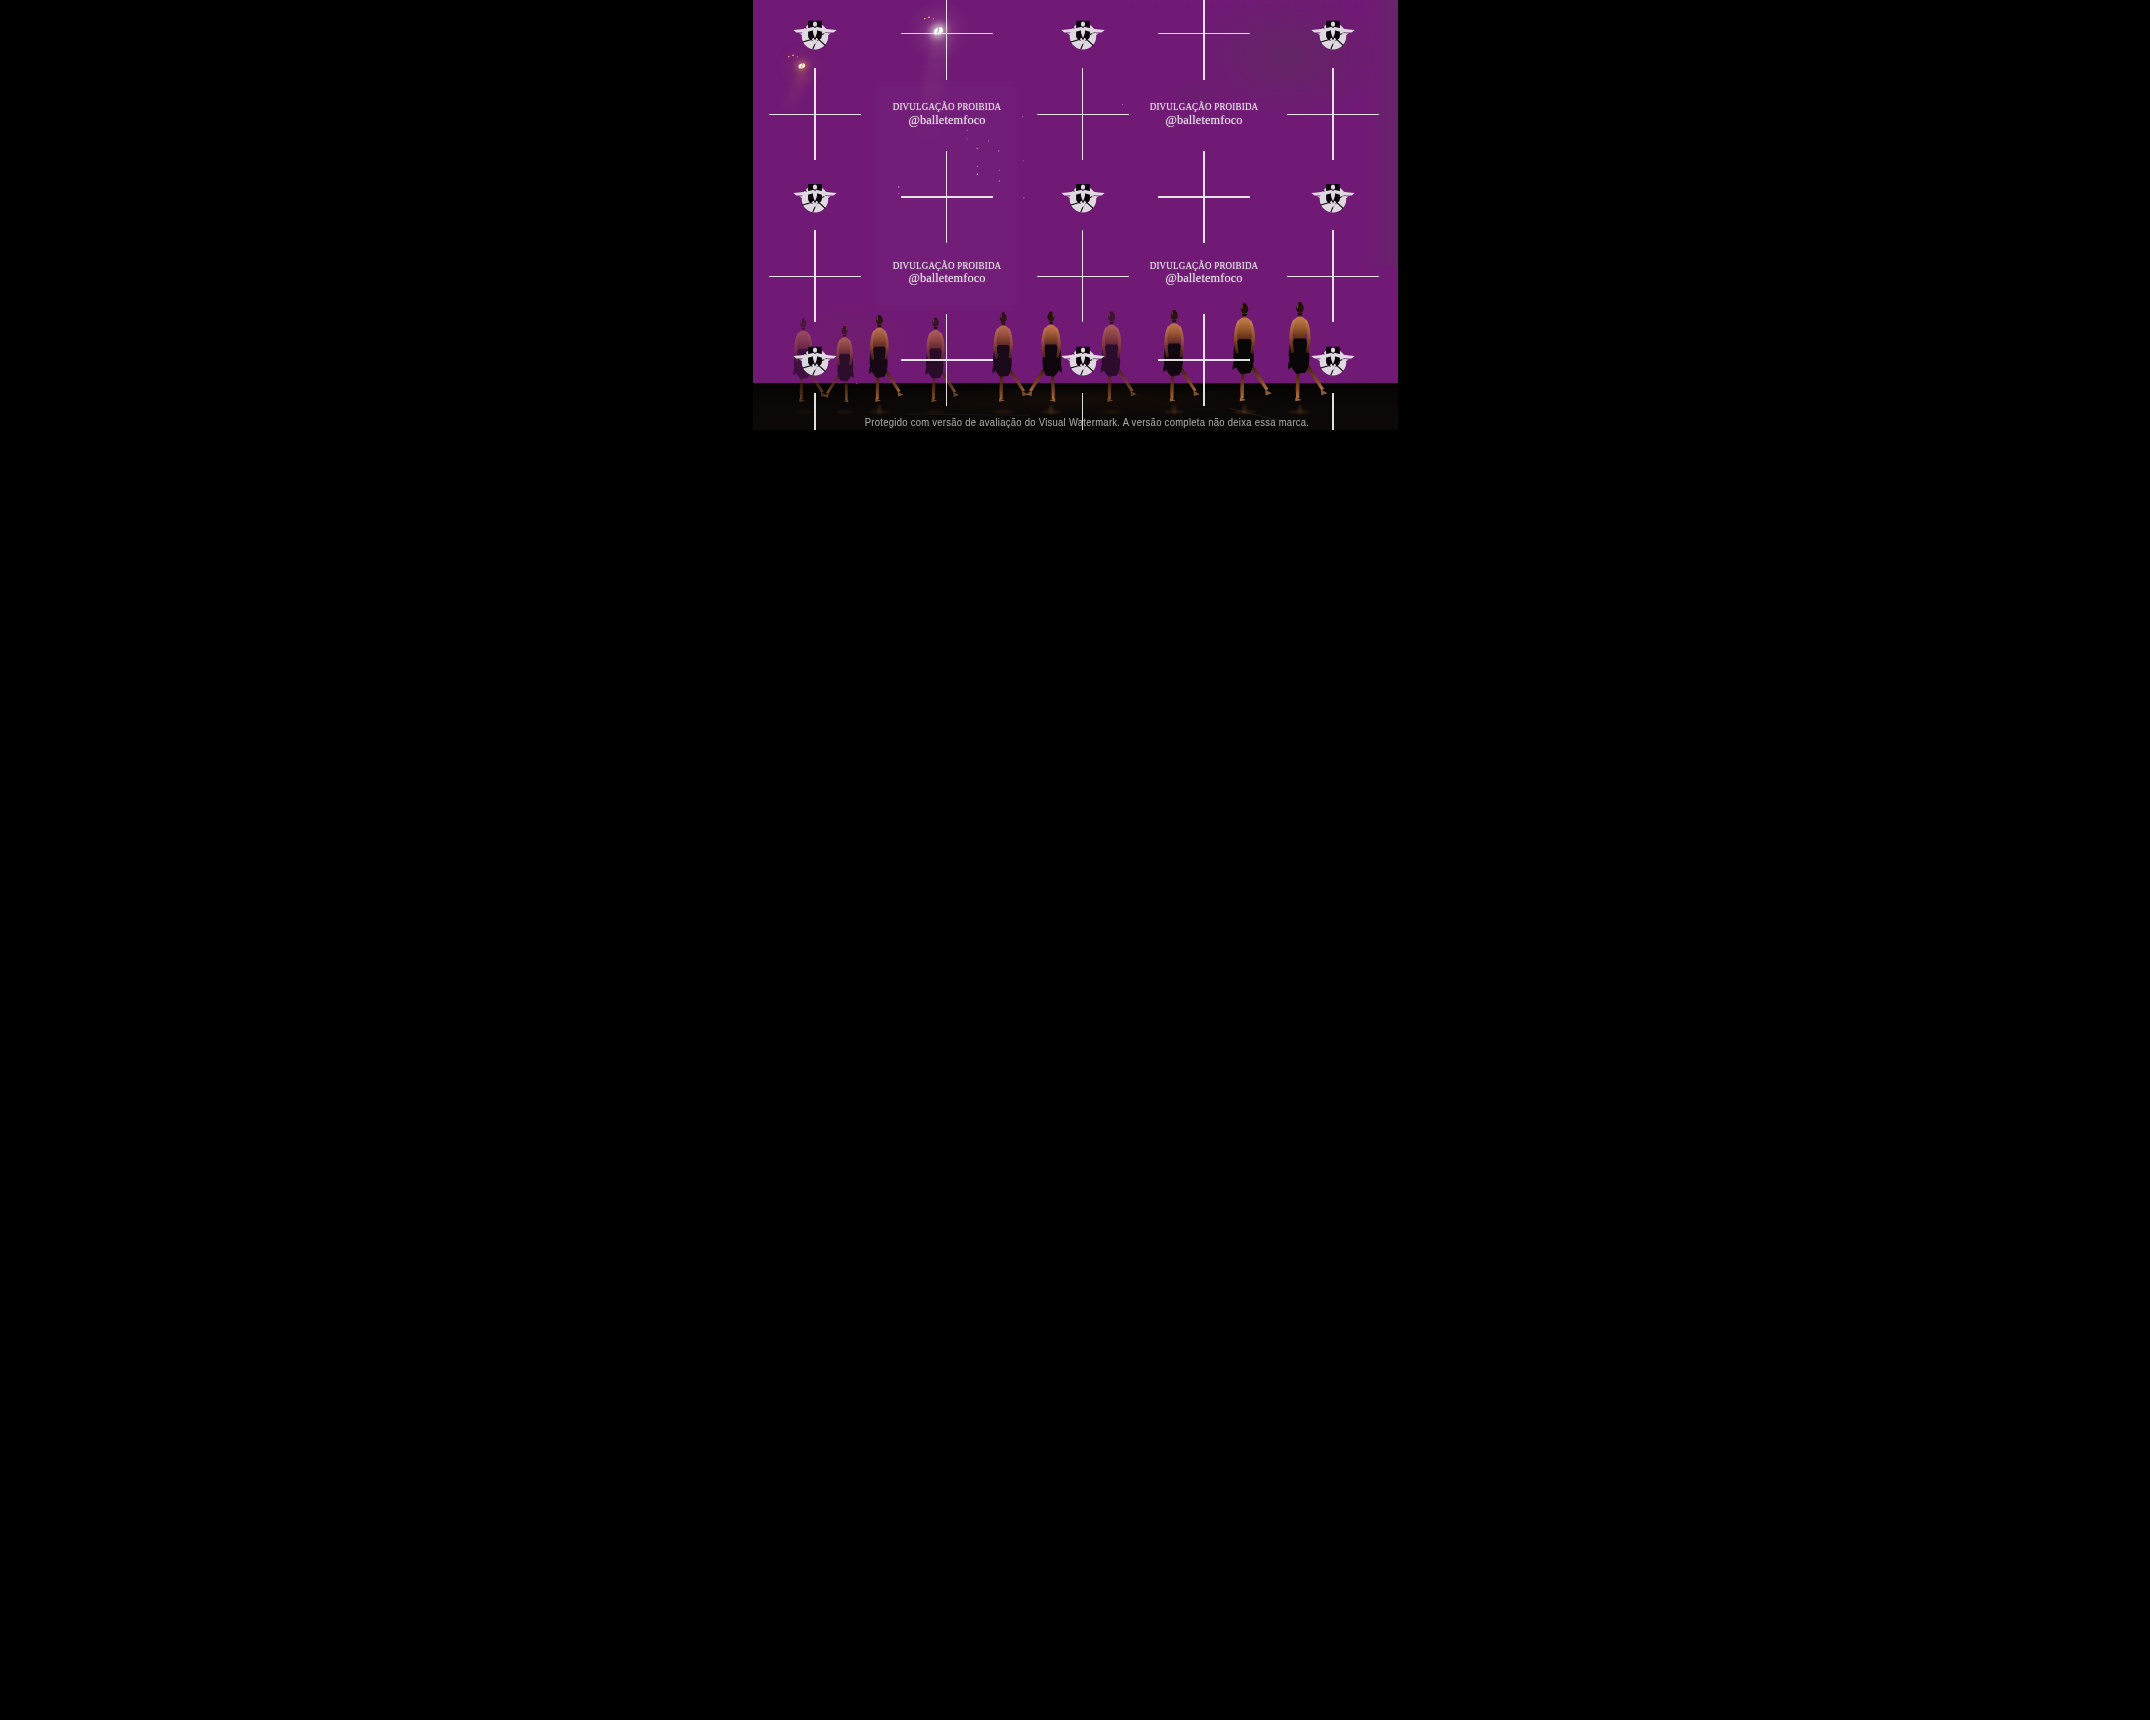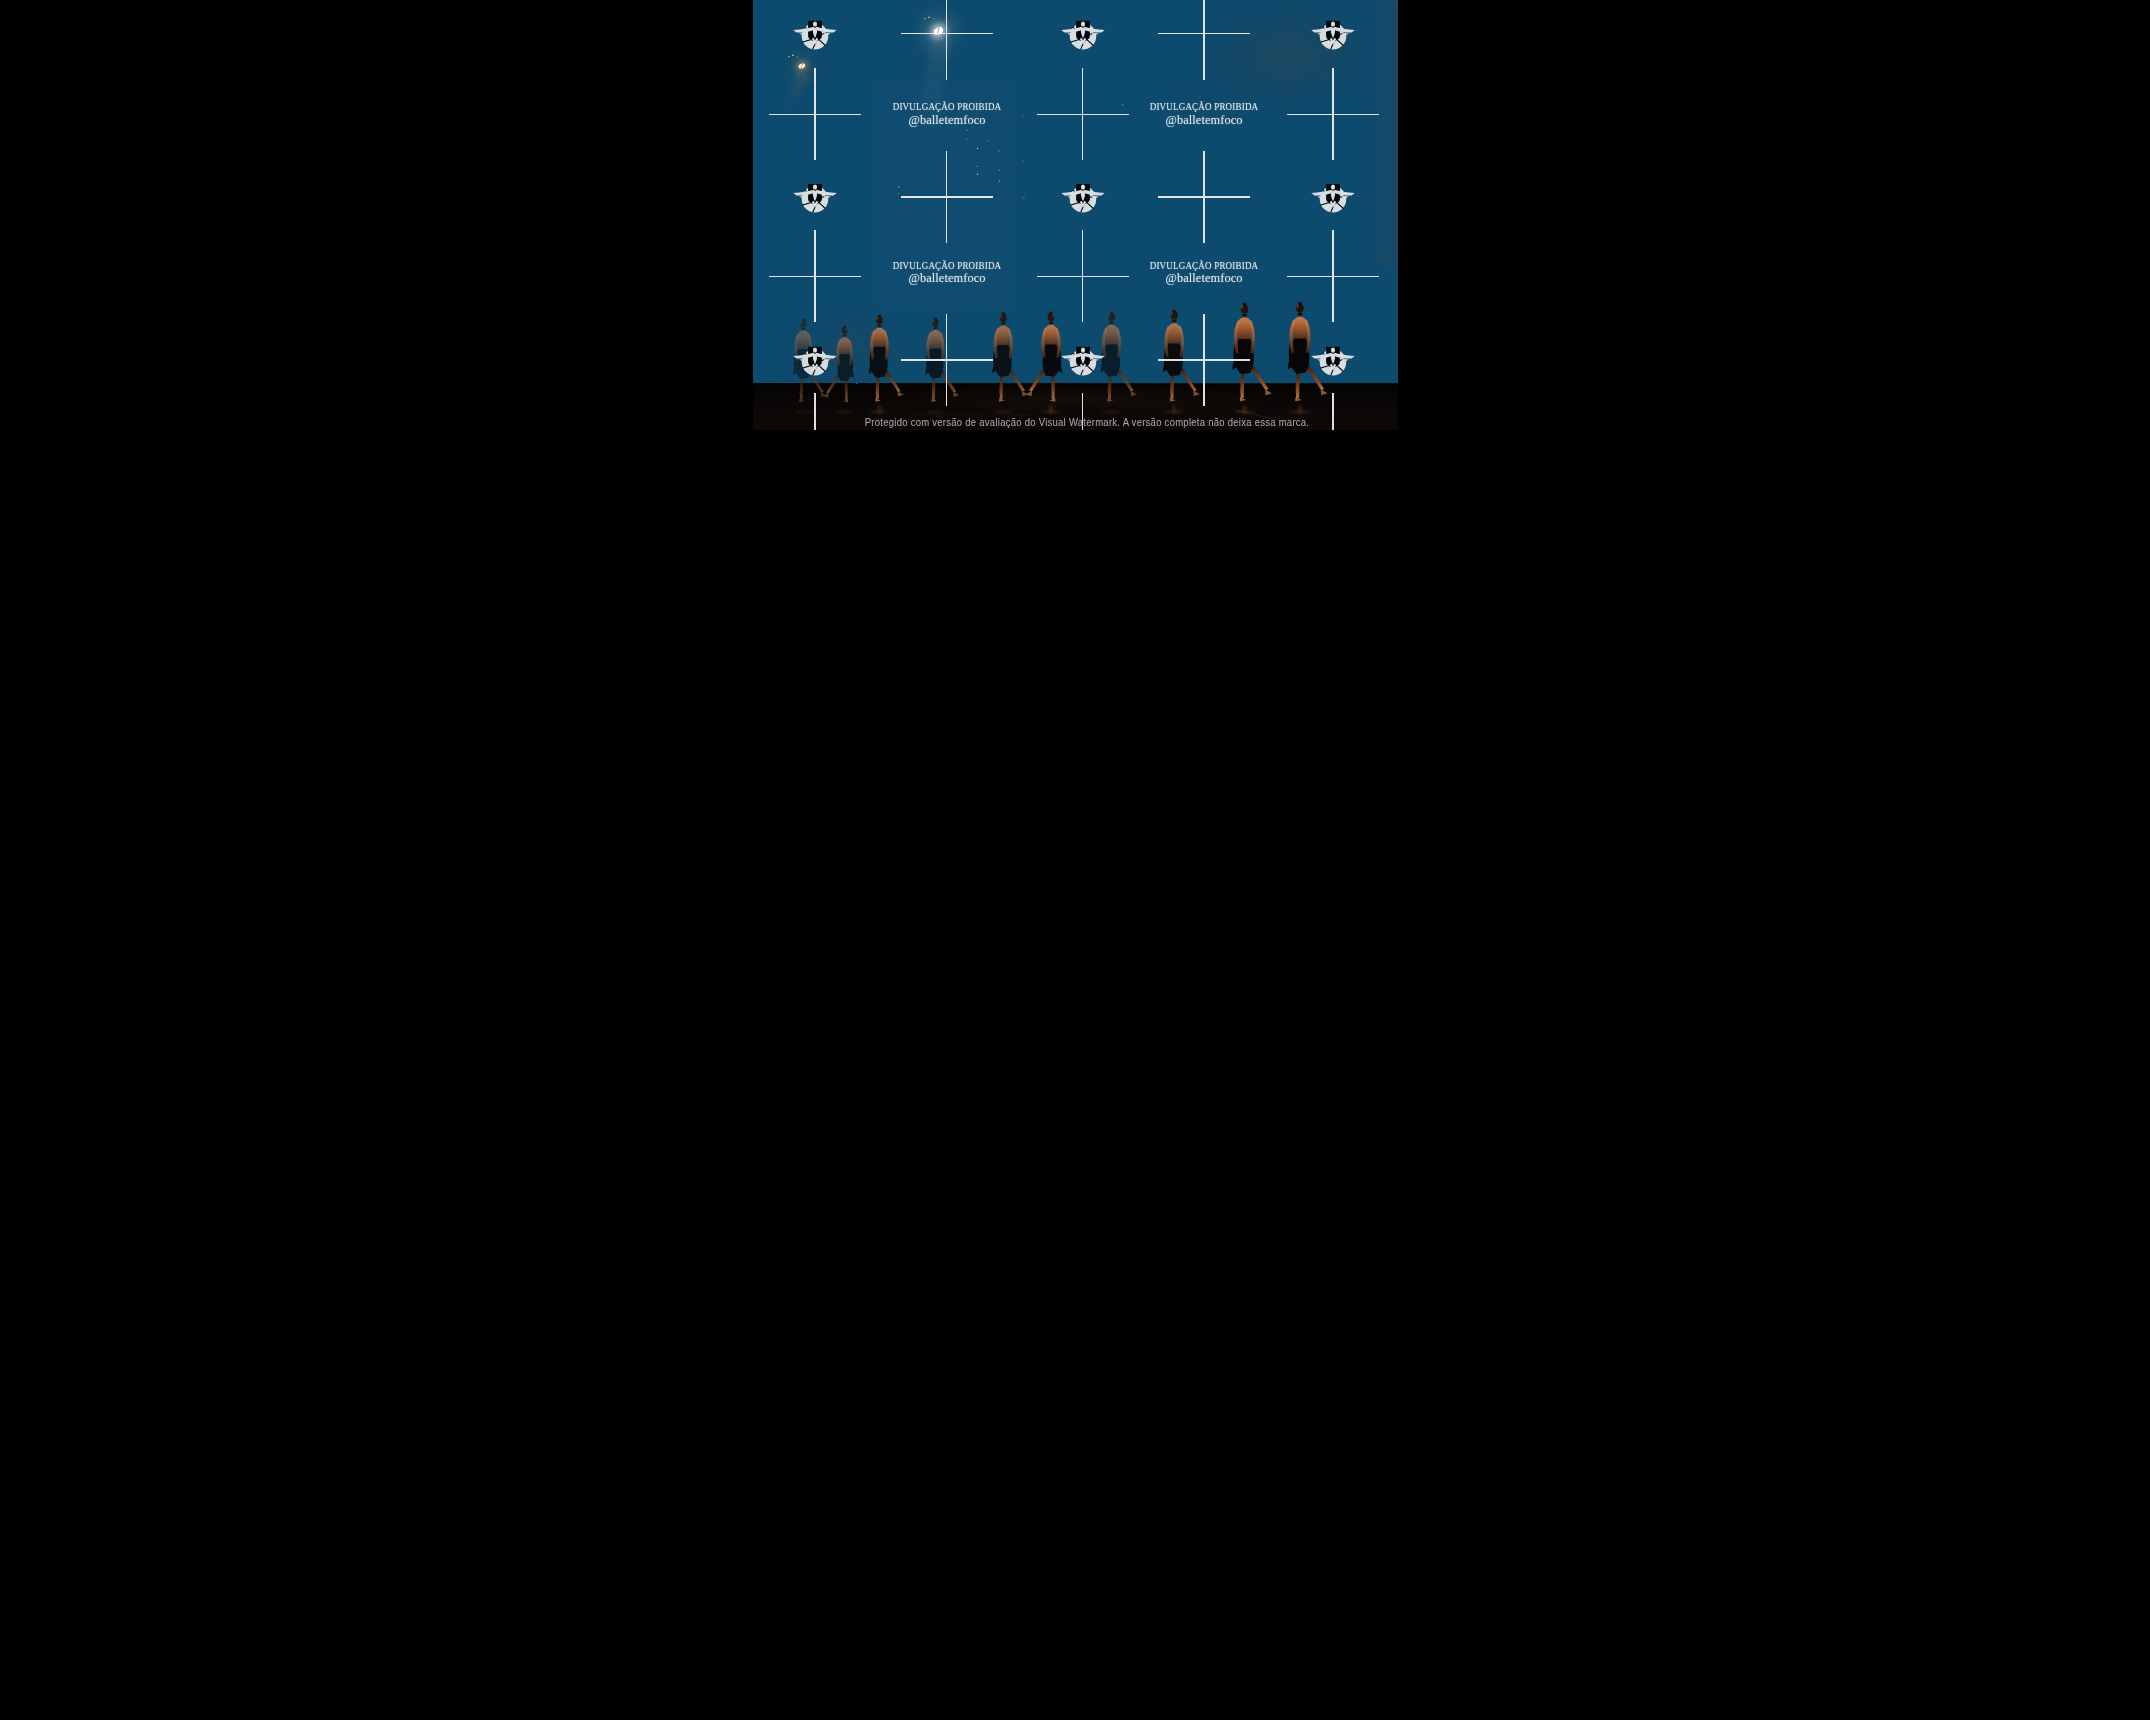--- a/index.html
+++ b/index.html
@@ -1,16 +1,16 @@
 <!DOCTYPE html>
 <html style="font-size:6.9px"><head>
 <meta charset="utf-8">
 <style>
   html,body{margin:0;padding:0;background:#000;}
-  .scene{position:relative;width:645px;height:430px;margin:0 auto;background:#0c4a6e;overflow:hidden;
+  .scene{position:relative;width:645px;height:430px;margin:0 auto;background:#701a75;overflow:hidden;
          font-family:"Liberation Sans","DejaVu Sans",sans-serif;}
   .abs{position:absolute;}
   
   .photo-layer{position:absolute;inset:0;}
   .haze-top-right{position:absolute;left:62%;top:-8%;width:42%;height:42%;
     background:radial-gradient(ellipse closest-side,rgba(66,64,60,0.30),rgba(66,64,60,0) 70%);}
   .haze-right-edge{position:absolute;right:0;top:0;width:5%;height:62%;
     background:linear-gradient(to left,rgba(72,70,66,0.22),rgba(72,70,66,0));}
   .haze-mid{position:absolute;left:63%;top:17%;width:13%;height:11%;
     background:radial-gradient(ellipse closest-side,rgba(60,58,55,0.13),rgba(60,58,55,0) 70%);}

